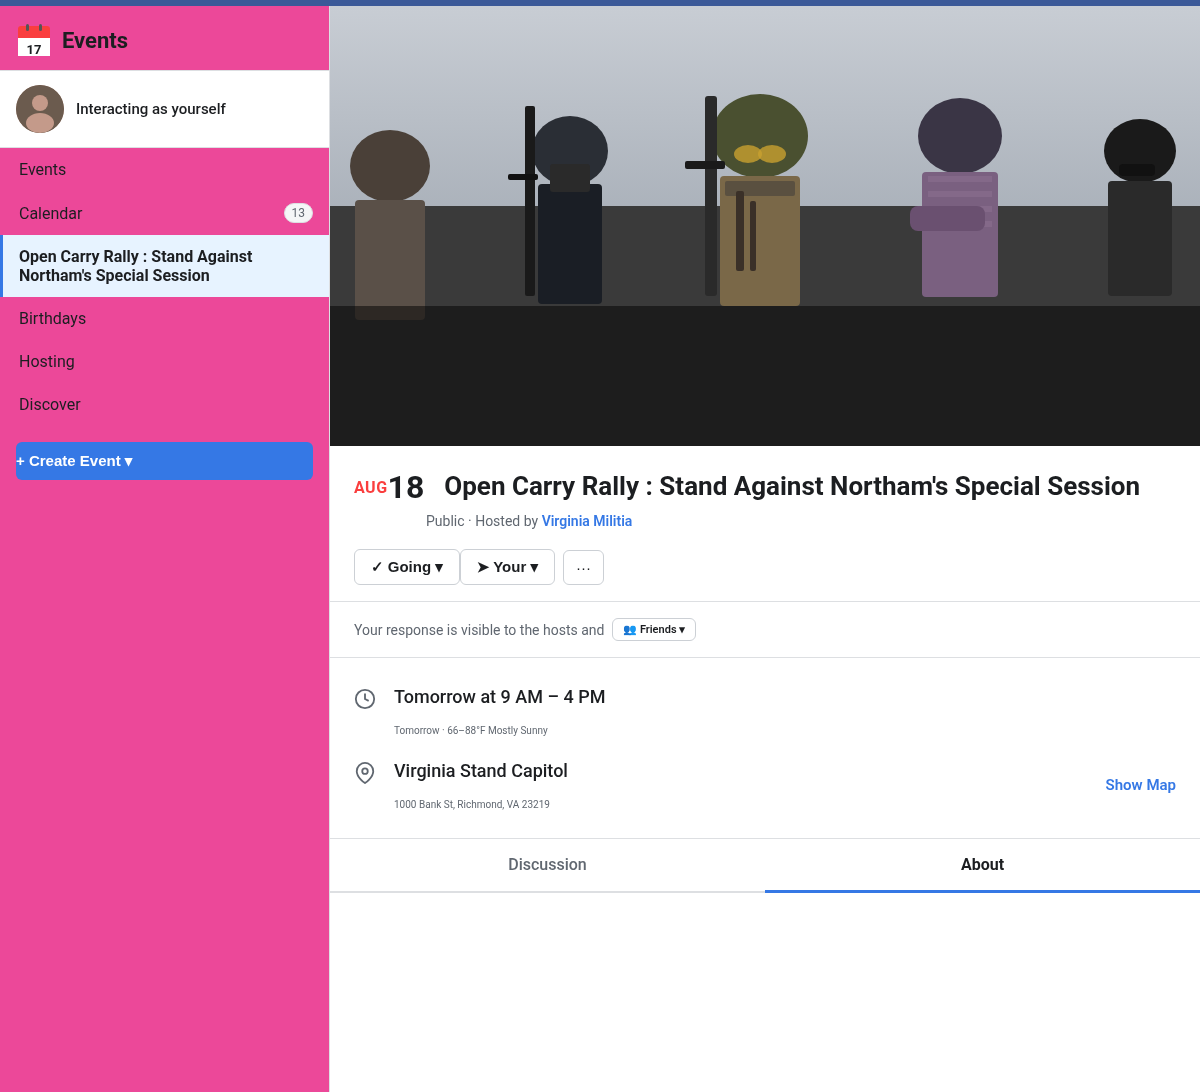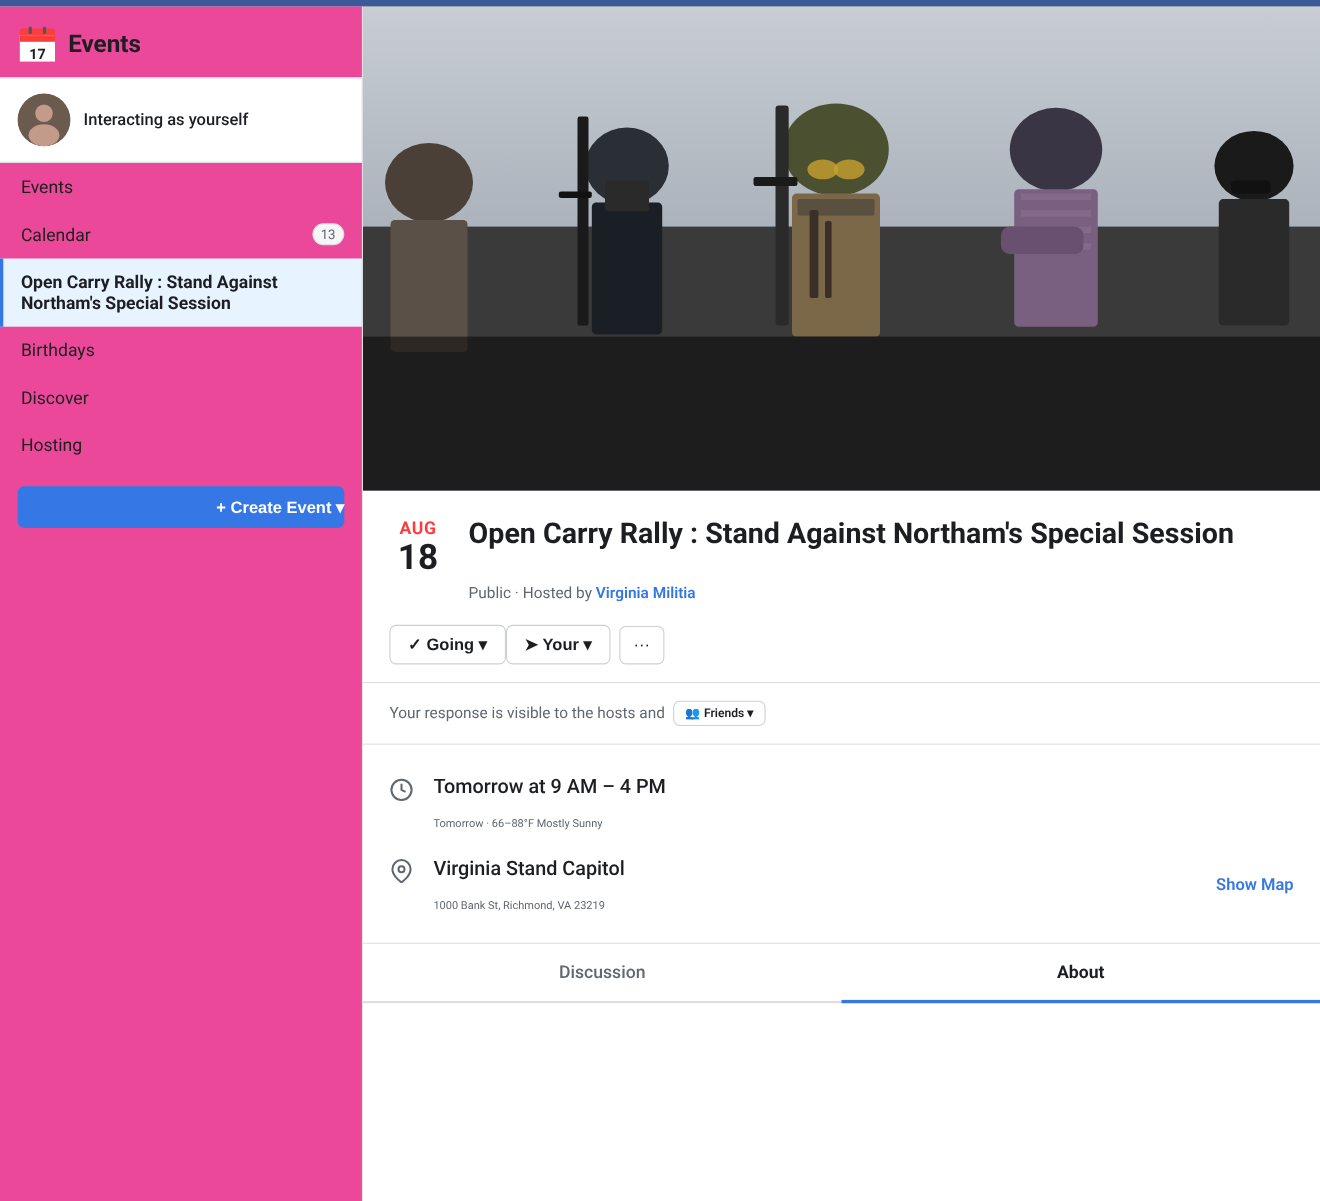--- a/index.html
+++ b/index.html
@@ -118,21 +118,21 @@
       background: #3578e5;
       color: #fff;
       border: none;
       border-radius: 6px;
       padding: 10px 0;
       font-size: 15px;
       font-weight: 600;
       cursor: pointer;
       display: flex;
       align-items: center;
-      justify-content: flex-end;
+      justify-content: flex-start;
       gap: 6px;
     }
 
     
     .main-content {
       flex: 1;
       background: #fff;
       overflow-y: auto;
     }
 
@@ -161,21 +161,21 @@
 
     .event-date-title {
       display: flex;
       align-items: flex-start;
       gap: 20px;
       margin-bottom: 8px;
     }
 
     .event-date-block {
       display: flex;
-      flex-direction: column;
+      flex-direction: row;
       align-items: center;
       min-width: 52px;
     }
 
     .event-month {
       font-size: 16px;
       font-weight: 700;
       color: #fa3e3e;
       text-transform: uppercase;
       letter-spacing: 0.5px;
@@ -398,24 +398,24 @@
       <span>Calendar</span>
       <span class="nav-badge">13</span>
     </div>
     <div class="nav-item active">
       <span>Open Carry Rally : Stand Against Northam's Special Session</span>
     </div>
     <div class="nav-item">
       <span>Birthdays</span>
     </div>
     <div class="nav-item">
+      <span>Hosting</span>
+    </div>
+    <div class="nav-item">
       <span>Discover</span>
-    </div>
-    <div class="nav-item">
-      <span>Hosting</span>
     </div>
 
     <button class="create-event-btn">
       <span>+ Create Event ▾</span>
     </button>
 
   </div>
 
   <div class="main-content">
 

